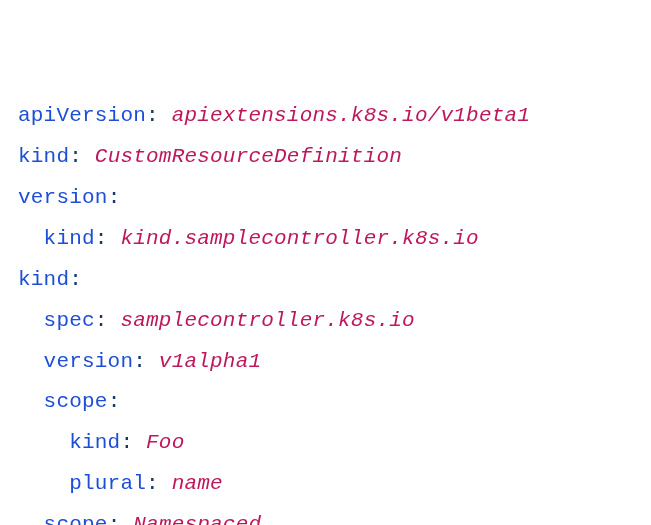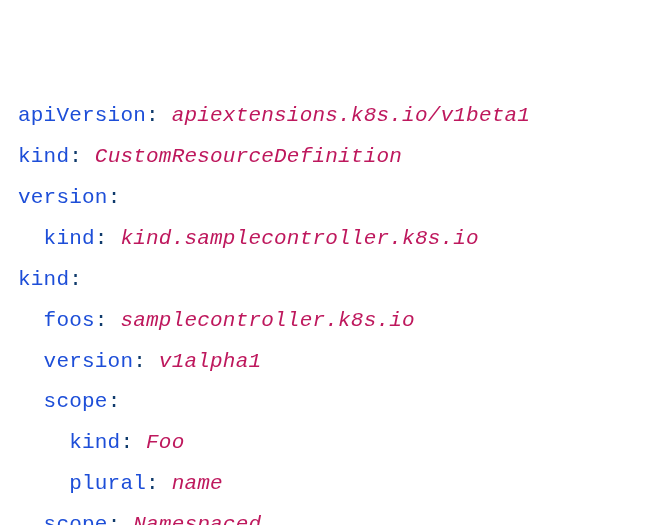--- a/index.html
+++ b/index.html
@@ -18,19 +18,19 @@
     .value { color: #be185d; font-style: italic; }
   </style>
 </head>
 <body>
 
 <div><span><span class="key">apiVersion</span><span class="sep">: </span><span class="value">apiextensions.k8s.io/v1beta1</span></span>
 <span><span class="key">kind</span><span class="sep">: </span><span class="value">CustomResourceDefinition</span></span>
 <span><span class="key">version</span><span class="sep">:</span></span>
 <span><span>  </span><span class="key">kind</span><span class="sep">: </span><span class="value">kind.samplecontroller.k8s.io</span></span>
 <span><span class="key">kind</span><span class="sep">:</span></span>
-<span><span>  </span><span class="key">foos</span><span class="sep">: </span><span class="value">samplecontroller.k8s.io</span></span>
+<span><span>  </span><span class="key">spec</span><span class="sep">: </span><span class="value">samplecontroller.k8s.io</span></span>
 <span><span>  </span><span class="key">version</span><span class="sep">: </span><span class="value">v1alpha1</span></span>
 <span><span>  </span><span class="key">scope</span><span class="sep">:</span></span>
 <span><span>    </span><span class="key">kind</span><span class="sep">: </span><span class="value">Foo</span></span>
 <span><span>    </span><span class="key">plural</span><span class="sep">: </span><span class="value">name</span></span>
 <span><span>  </span><span class="key">scope</span><span class="sep">: </span><span class="value">Namespaced</span></span></div>
 
 
 </body></html>

